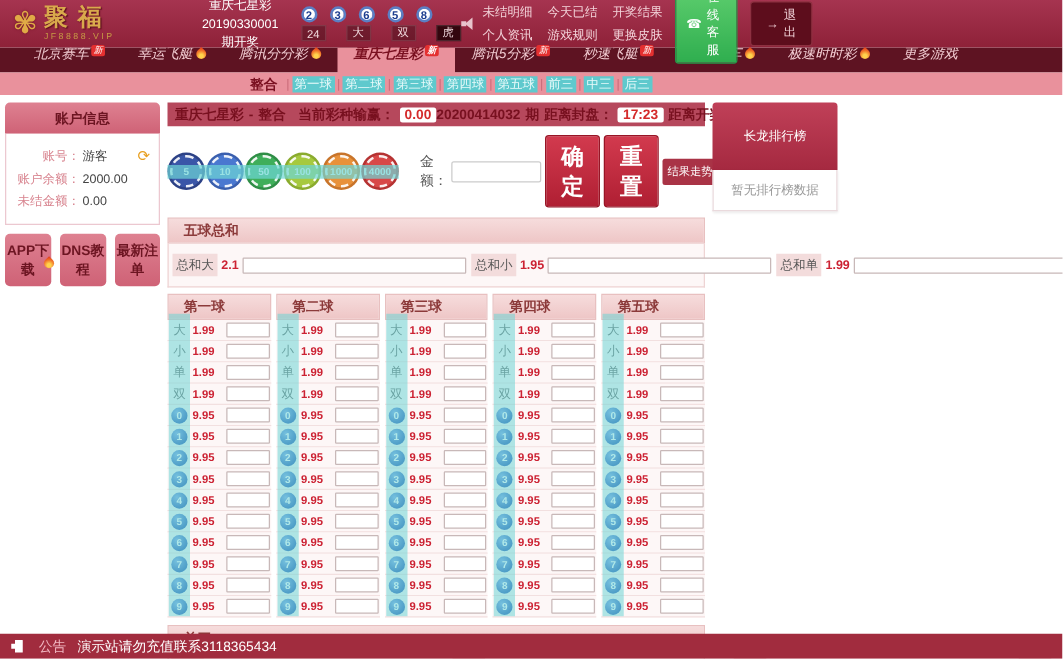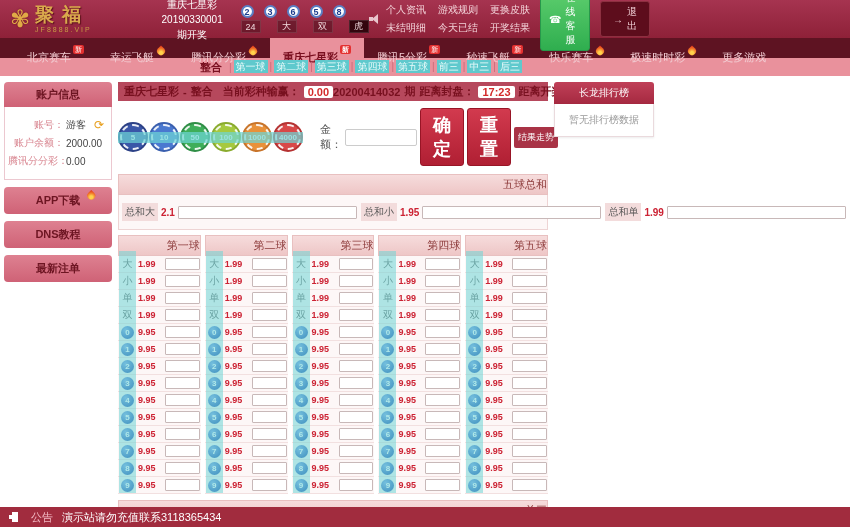--- a/index.html
+++ b/index.html
@@ -25,36 +25,36 @@
   .speaker::before { content:""; position:absolute; left:0; top:3px; width:4px; height:4px; background:#e8c4cc; }
   .speaker::after { content:""; position:absolute; left:3px; top:0; border-top:5px solid transparent; border-bottom:5px solid transparent; border-right:6px solid #e8c4cc; }
   .links-col { display:flex; flex-direction:column; gap:4px; }
   .links-row { display:flex; gap:12px; }
   .top-link { color:#f3d3d9; font-size:10px; cursor:pointer; white-space:nowrap; }
   .service-btn { background:linear-gradient(#5fcf6f,#2fae4f); border:1px solid #27984a; color:#fff; font-size:10px; padding:3px 8px; border-radius:3px; display:flex; align-items:center; gap:4px; cursor:pointer; }
   .logout-btn { background:#5d0d1c; border:1px solid #8d3040; color:#f0d0d6; font-size:10px; padding:3px 12px; border-radius:3px; display:flex; align-items:center; gap:4px; cursor:pointer; }
 
   
   .main-nav { background:#5e1322; display:flex; height:20px; align-items:stretch; padding-left:14px; }
-  .nav-tab { display:flex; align-items:flex-start; padding:12px 13px; color:#f2ccd2; font-size:11px; cursor:pointer; white-space:nowrap; }
+  .nav-tab { display:flex; align-items:flex-end; padding:12px 13px; color:#f2ccd2; font-size:11px; cursor:pointer; white-space:nowrap;font-style:italic; }
   .nav-tab.light { background:#e9919c; color:#7a1020; font-weight:bold; }
   .badge-new { background:#e43030; color:#fff; font-size:7px; line-height:9px; border-radius:2px; padding:0 2px; margin-left:2px; transform:translateY(-5px); }
   .flame { width:8px; height:8px; border-radius:0 50% 50% 50%; transform:rotate(45deg) translate(-2px,-2px); background:radial-gradient(circle at 65% 65%, #ffd24c 20%, #f07028 60%, #e03018); display:inline-block; margin-left:3px; }
 
   
   .sub-nav { background:#e9919c; height:18px; display:flex; align-items:center; font-size:11px; padding-left:200px; }
   .subnav-active { color:#7a1020; font-weight:bold; margin-right:5px; cursor:pointer; }
   .subnav-item { background:#5fc9cd; color:#e8fafa; padding:1px 2px; font-size:10px; cursor:pointer; }
   .subnav-sep { color:#c96a78; margin:0 2px; font-size:10px; }
 
   
   .layout { display:flex; padding:6px 0 0 4px; gap:6px; align-items:flex-start; }
 
   
-  .sidebar { width:108px; display:flex; flex-direction:column; gap:7px; }
+  .sidebar { width:124px; display:flex; flex-direction:column; gap:7px; }
   .side-header { background:linear-gradient(#de8191,#cf6276); border-radius:4px 4px 0 0; color:#6d1522; font-weight:bold; font-size:11px; text-align:center; padding:5px 0; }
   .account-box { background:#fff; border:1px solid #ecc8d0; border-top:none; padding:7px 3px; font-size:10px; position:relative; }
   .account-row { display:flex; margin:4px 0; align-items:center; }
   .account-label { color:#d8848f; width:56px; text-align:right; white-space:nowrap; }
   .account-value { color:#444; margin-left:2px; }
   .refresh-icon { color:#e8a020; font-size:12px; margin-left:auto; margin-right:4px; cursor:pointer; }
   .side-btn { background:linear-gradient(#de8191,#cf6276); border-radius:4px; color:#6d1522; font-weight:bold; font-size:11px; text-align:center; padding:6px 0; position:relative; cursor:pointer; }
   .side-btn .flame { position:absolute; transform:rotate(45deg) translate(2px,-4px); }
 
   
@@ -73,21 +73,21 @@
   .chip.c2 { background:#3fae5a; box-shadow:0 0 0 2px #2f8e46; }
   .chip.c3 { background:#a6c93f; box-shadow:0 0 0 2px #8aab2e; }
   .chip.c4 { background:#e8913a; box-shadow:0 0 0 2px #c8742a; }
   .chip.c5 { background:#d84848; box-shadow:0 0 0 2px #b53232; }
   .amount { margin-left:16px; font-size:11px; color:#555; display:flex; align-items:center; gap:3px; }
   .amount input { width:72px; height:17px; border:1px solid #ccc; border-radius:2px; }
   .btn-confirm { margin-left:auto; }
   .btn-confirm, .btn-reset { background:linear-gradient(#d23a4e,#b01f33); color:#fff; font-size:18px; font-weight:bold; padding:4px 12px; border-radius:3px; border:1px solid #981526; cursor:pointer; }
   .btn-trend { background:#a93346; color:#fff; font-size:9px; padding:4px 4px; border-radius:2px; border:none; cursor:pointer; white-space:nowrap; }
 
-  .section-header { background:linear-gradient(#f6dcdc,#eec6c6); border:1px solid #e8c0c0; text-align:right; color:#8c3a3a; font-size:11px; padding:2px 0; }
+  .section-header { background:linear-gradient(#f6dcdc,#eec6c6); border:1px solid #e8c0c0; text-align:left; color:#8c3a3a; font-size:11px; padding:2px 12px;font-weight:bold; }
   .sum-row { display:flex; border:1px solid #eed4d4; border-top:none; background:#fdf7f7; padding:8px 3px; gap:4px; margin-bottom:5px; }
   .sum-group { display:flex; align-items:center; flex:1; gap:3px; }
   .bet-label { background:#f3dcdc; font-size:10px; color:#555; padding:2px 3px; white-space:nowrap; cursor:pointer; }
   .odds { color:#cc2233; font-size:10px; font-weight:bold; cursor:pointer; }
   input.bet-input { height:13px; border:1px solid #c8b8b8; border-radius:1px; min-width:0; }
   .sum-group input.bet-input { flex:1; }
 
   .ball-grid { display:flex; gap:4px; }
   .ball-col { flex:1; position:relative; }
   .ball-col .sel-strip { position:absolute; left:1px; top:16px; bottom:1px; width:17px; background:rgba(110,214,214,.55); z-index:3; pointer-events:none; }
@@ -97,21 +97,21 @@
   .cell-odds { width:25px; font-size:9px; color:#cc2233; font-weight:bold; cursor:pointer; }
   .col-row input.bet-input { flex:1; width:28px; height:12px; }
 
   .triple-row { display:flex; border:1px solid #eed4d4; border-top:none; background:#fdf7f7; padding:4px 2px; gap:3px; margin-bottom:6px; }
   .triple-group { display:flex; align-items:center; flex:1; gap:3px; }
   .triple-group input.bet-input { flex:1; }
   .spacer { height:6px; }
 
   
   .right-panel { width:100px; }
-  .right-header { background:linear-gradient(#c04058,#a52940); color:#fff; font-size:10px; text-align:center; padding:4px 0; border-radius:3px 3px 0 0; }
+  .right-header { background:linear-gradient(#c04058,#a52940); color:#fff; font-size:10px; text-align:center; padding:20px 0; border-radius:3px 3px 0 0; }
   .right-body { background:#fff; border:1px solid #eadadd; border-top:none; text-align:center; color:#999; font-size:10px; padding:9px 0; box-shadow:0 1px 2px rgba(0,0,0,.08); }
 
   
   .footer { position:absolute; left:0; right:0; bottom:0; height:20px; background:#a12c3e; display:flex; align-items:center; color:#fff; font-size:11px; gap:9px; padding:0 9px; z-index:10; }
   .footer .speaker::before, .footer .speaker::after { border-right-color:#fff; background-color:#fff; }
   .footer-label { color:#f2b8c2; }
 </style>
 </head>
 <body>
 
@@ -139,28 +139,28 @@
         <span class="stat-box">24</span>
         <span class="stat-box">大</span>
         <span class="stat-box">双</span>
         <span class="stat-box dark">虎</span>
       </div>
   </div>
   <div class="top-right">
     <span class="speaker"></span>
     <div class="links-col">
         <div class="links-row">
+          <span class="top-link">未结明细</span>
+          <span class="top-link">今天已结</span>
+          <span class="top-link">开奖结果</span>
+        </div>
+        <div class="links-row">
           <span class="top-link">个人资讯</span>
           <span class="top-link">游戏规则</span>
           <span class="top-link">更换皮肤</span>
-        </div>
-        <div class="links-row">
-          <span class="top-link">未结明细</span>
-          <span class="top-link">今天已结</span>
-          <span class="top-link">开奖结果</span>
         </div>
       </div>
     <div class="service-btn">
       <span>☎</span>
       <span>在线客服</span>
     </div>
     <div class="logout-btn">
       <span>→</span>
       <span>退出</span>
     </div>
@@ -220,26 +220,26 @@
           <div class="account-row">
             <span class="account-label">账号：</span>
             <span class="account-value">游客</span>
             <span class="refresh-icon">⟳</span>
           </div>
           <div class="account-row">
             <span class="account-label">账户余额：</span>
             <span class="account-value">2000.00</span>
           </div>
           <div class="account-row">
-            <span class="account-label">腾讯分分彩：</span>
+            <span class="account-label">未结金额：</span>
             <span class="account-value">0.00</span>
           </div>
         </div>
     </div>
-    <div id="side-buttons" style="display: flex; flex-direction: column; gap: 7px;">
+    <div id="side-buttons" style="display: flex; flex-direction: row; gap: 7px;">
         <div class="side-btn"><span>APP下载</span><span class="flame"></span></div>
         <div class="side-btn"><span>DNS教程</span></div>
         <div class="side-btn"><span>最新注单</span></div>
       </div>
   </aside>
 
   <main class="content">
 
     <div class="info-bar">
       <div class="info-left">

